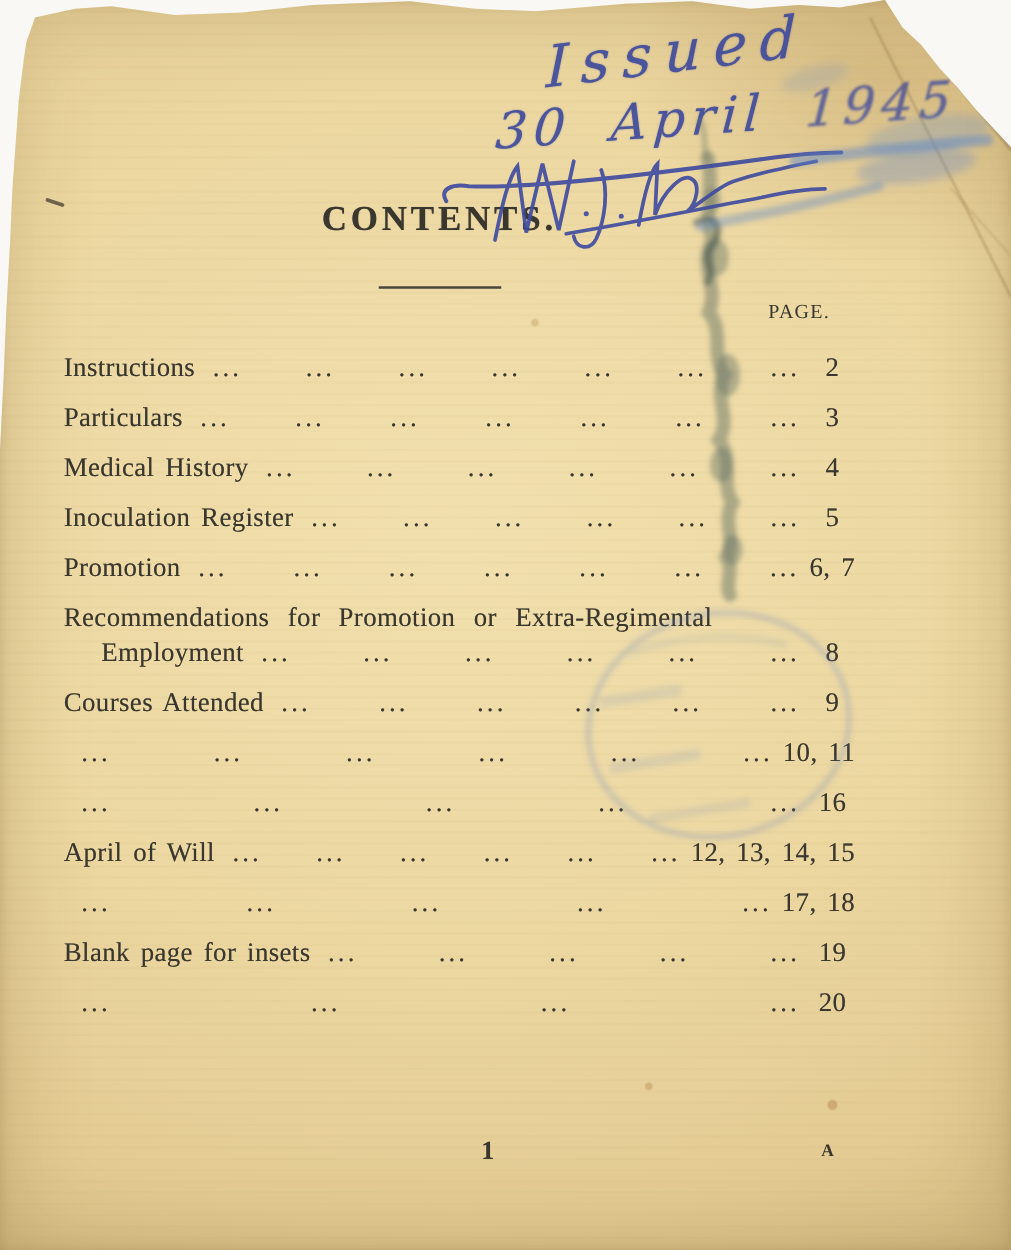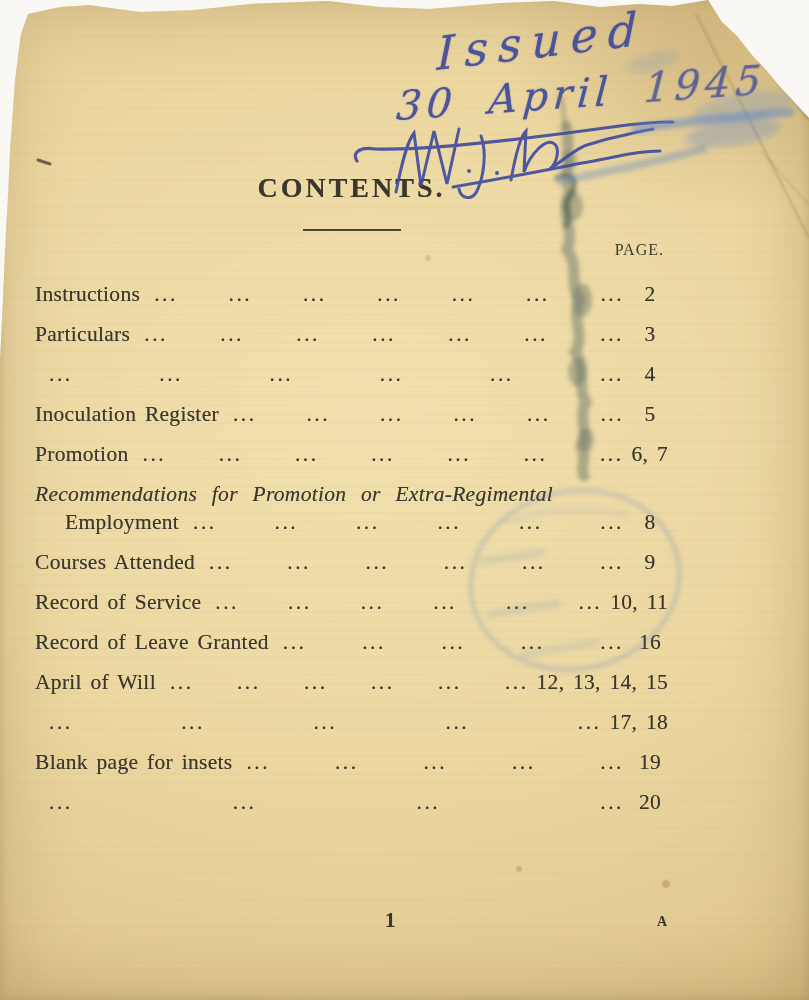--- a/index.html
+++ b/index.html
@@ -28,38 +28,38 @@
       0px 360px, 3px 300px, 5px 250px, 8px 195px, 10px 150px, 13px 108px, 15px 80px, 19px 48px, 21px 34px
     );
   }
   .paper .bands{
     position:absolute;inset:0;
     background:repeating-linear-gradient(0deg, rgba(185,155,95,.05) 0 2px, rgba(185,155,95,0) 2px 9px);
   }
   
   .print{position:absolute;left:35px;top:0;width:633px;color:#3a372e;}
   .title{
-    position:absolute;left:0;top:172px;width:100%;text-align:center;
+    position:absolute;left:0;top:160px;width:100%;text-align:center;
     font-size:28px;font-weight:bold;letter-spacing:3px;color:#3a372e;
     text-shadow:0 0 .6px rgba(58,55,46,.65);
   }
   .title-rule{
     position:absolute;left:50%;top:229px;width:98px;height:2px;margin-left:-49px;
     background:#4a463c;
   }
   .page-col-header{
     position:absolute;right:4px;top:241px;font-size:16px;letter-spacing:1px;color:#3a372e;
   }
-  .toc{position:absolute;left:0;top:283px;width:633px;font-size:21.5px;line-height:22px;}
+  .toc{position:absolute;left:16px;top:283px;width:633px;font-size:21.5px;line-height:22px;}
   .row{display:flex;align-items:baseline;margin-bottom:18px;word-spacing:3px;letter-spacing:.3px;}
   .row .label{white-space:nowrap;text-shadow:0 0 .5px rgba(58,55,46,.55);}
   .row .leader{flex:1;display:flex;justify-content:space-between;padding:0 8px 0 14px;}
   .row .leader .dots{letter-spacing:2.5px;text-shadow:0 0 .5px rgba(58,55,46,.5);}
   .row .pages{min-width:36px;text-align:center;white-space:nowrap;text-shadow:0 0 .5px rgba(58,55,46,.55);}
-  .row.wrap-first{margin-bottom:6px;font-style:italic;}
+  .row.wrap-first{margin-bottom:6px;}
   .row.wrap-first .label{word-spacing:9px;}
   .row.wrap-second .label{padding-left:30px;}
   .footer-pagenum{
     position:absolute;left:350px;top:908px;font-size:21px;font-weight:bold;color:#3a372e;
     text-shadow:0 0 .5px rgba(58,55,46,.6);
   }
   .footer-pressmark{
     position:absolute;left:622px;top:914px;font-size:14px;font-weight:bold;color:#3a372e;
   }
   
@@ -104,20 +104,21 @@
             <span class="dots">...</span>
             <span class="dots">...</span>
             <span class="dots">...</span>
             <span class="dots">...</span>
             <span class="dots">...</span>
             <span class="dots">...</span>
           </span>
         <span class="pages">3</span>
       </div>
       <div class="row">
+        <span class="label">Medical History</span>
         <span class="leader">
             <span class="dots">...</span>
             <span class="dots">...</span>
             <span class="dots">...</span>
             <span class="dots">...</span>
             <span class="dots">...</span>
             <span class="dots">...</span>
           </span>
         <span class="pages">4</span>
       </div>
@@ -167,33 +168,31 @@
             <span class="dots">...</span>
             <span class="dots">...</span>
             <span class="dots">...</span>
             <span class="dots">...</span>
             <span class="dots">...</span>
             <span class="dots">...</span>
           </span>
         <span class="pages">9</span>
       </div>
       <div class="row">
-        <span class="label">Record of Service</span>
         <span class="leader">
             <span class="dots">...</span>
             <span class="dots">...</span>
             <span class="dots">...</span>
             <span class="dots">...</span>
             <span class="dots">...</span>
             <span class="dots">...</span>
           </span>
         <span class="pages">10, 11</span>
       </div>
       <div class="row">
-        <span class="label">Record of Leave Granted</span>
         <span class="leader">
             <span class="dots">...</span>
             <span class="dots">...</span>
             <span class="dots">...</span>
             <span class="dots">...</span>
             <span class="dots">...</span>
           </span>
         <span class="pages">16</span>
       </div>
       <div class="row">

